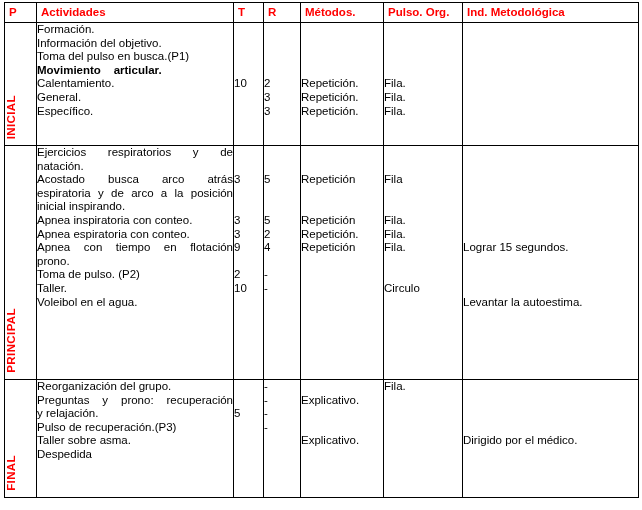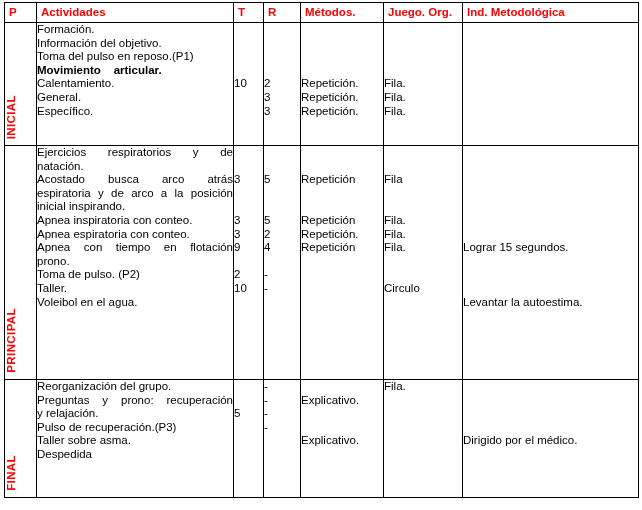--- a/index.html
+++ b/index.html
@@ -141,35 +141,35 @@
         <td>
           <span class="hcell">T</span>
         </td>
         <td>
           <span class="hcell">R</span>
         </td>
         <td>
           <span class="hcell">Métodos.</span>
         </td>
         <td>
-          <span class="hcell">Juego. Org.</span>
+          <span class="hcell">Pulso. Org.</span>
         </td>
         <td>
           <span class="hcell">Ind. Metodológica</span>
         </td>
       </tr>
 
       <tr style="height:123px;">
         <td class="phase">
           <span class="phase-rot">INICIAL</span>
         </td>
         <td class="acts">
           <span class="ln">Formación.</span>
           <span class="ln">Información del objetivo.</span>
-          <span class="ln">Toma del pulso en reposo.(P1)</span>
+          <span class="ln">Toma del pulso en busca.(P1)</span>
           <span class="ln" style="white-space:pre;font-weight:bold;">Movimiento    articular.</span>
           <span class="ln b">Calentamiento.</span>
           <span class="ln">General.</span>
           <span class="ln">Específico.</span>
         </td>
         <td class="stack">
           <span class="ln sp">.</span>
           <span class="ln sp">.</span>
           <span class="ln sp">.</span>
           <span class="ln sp">.</span>

